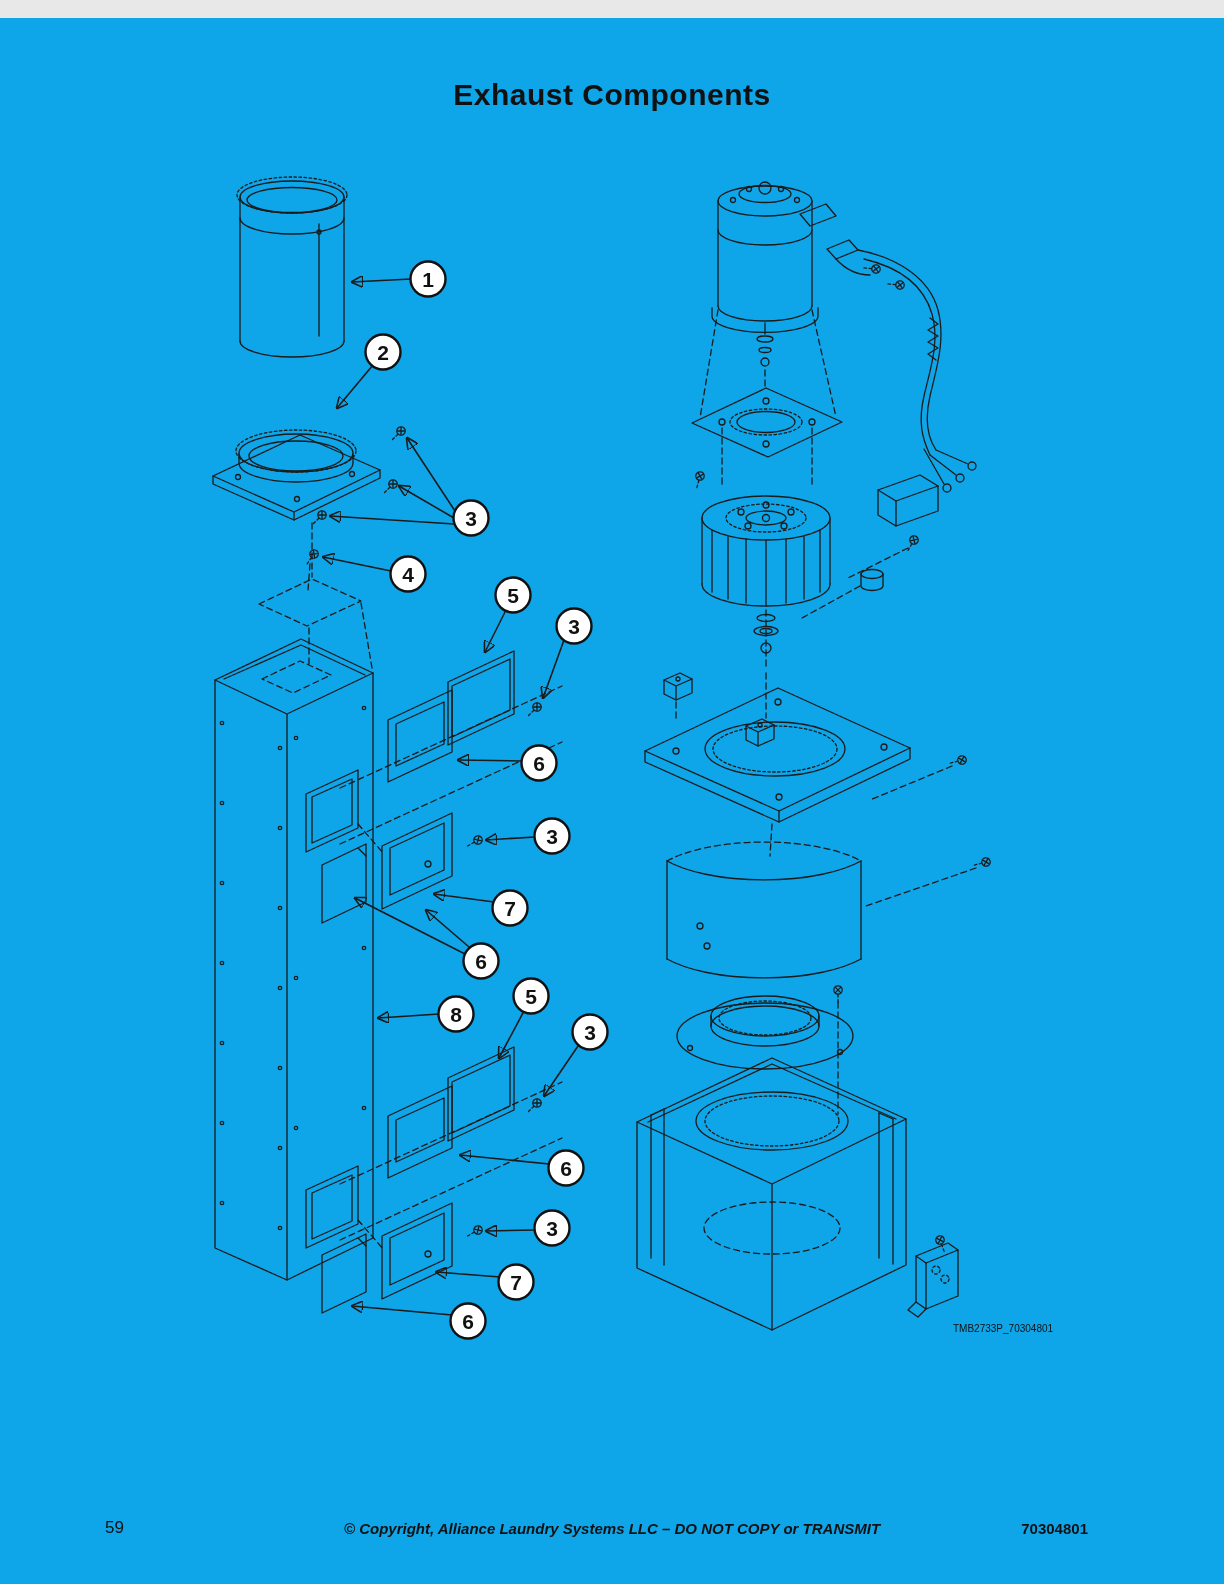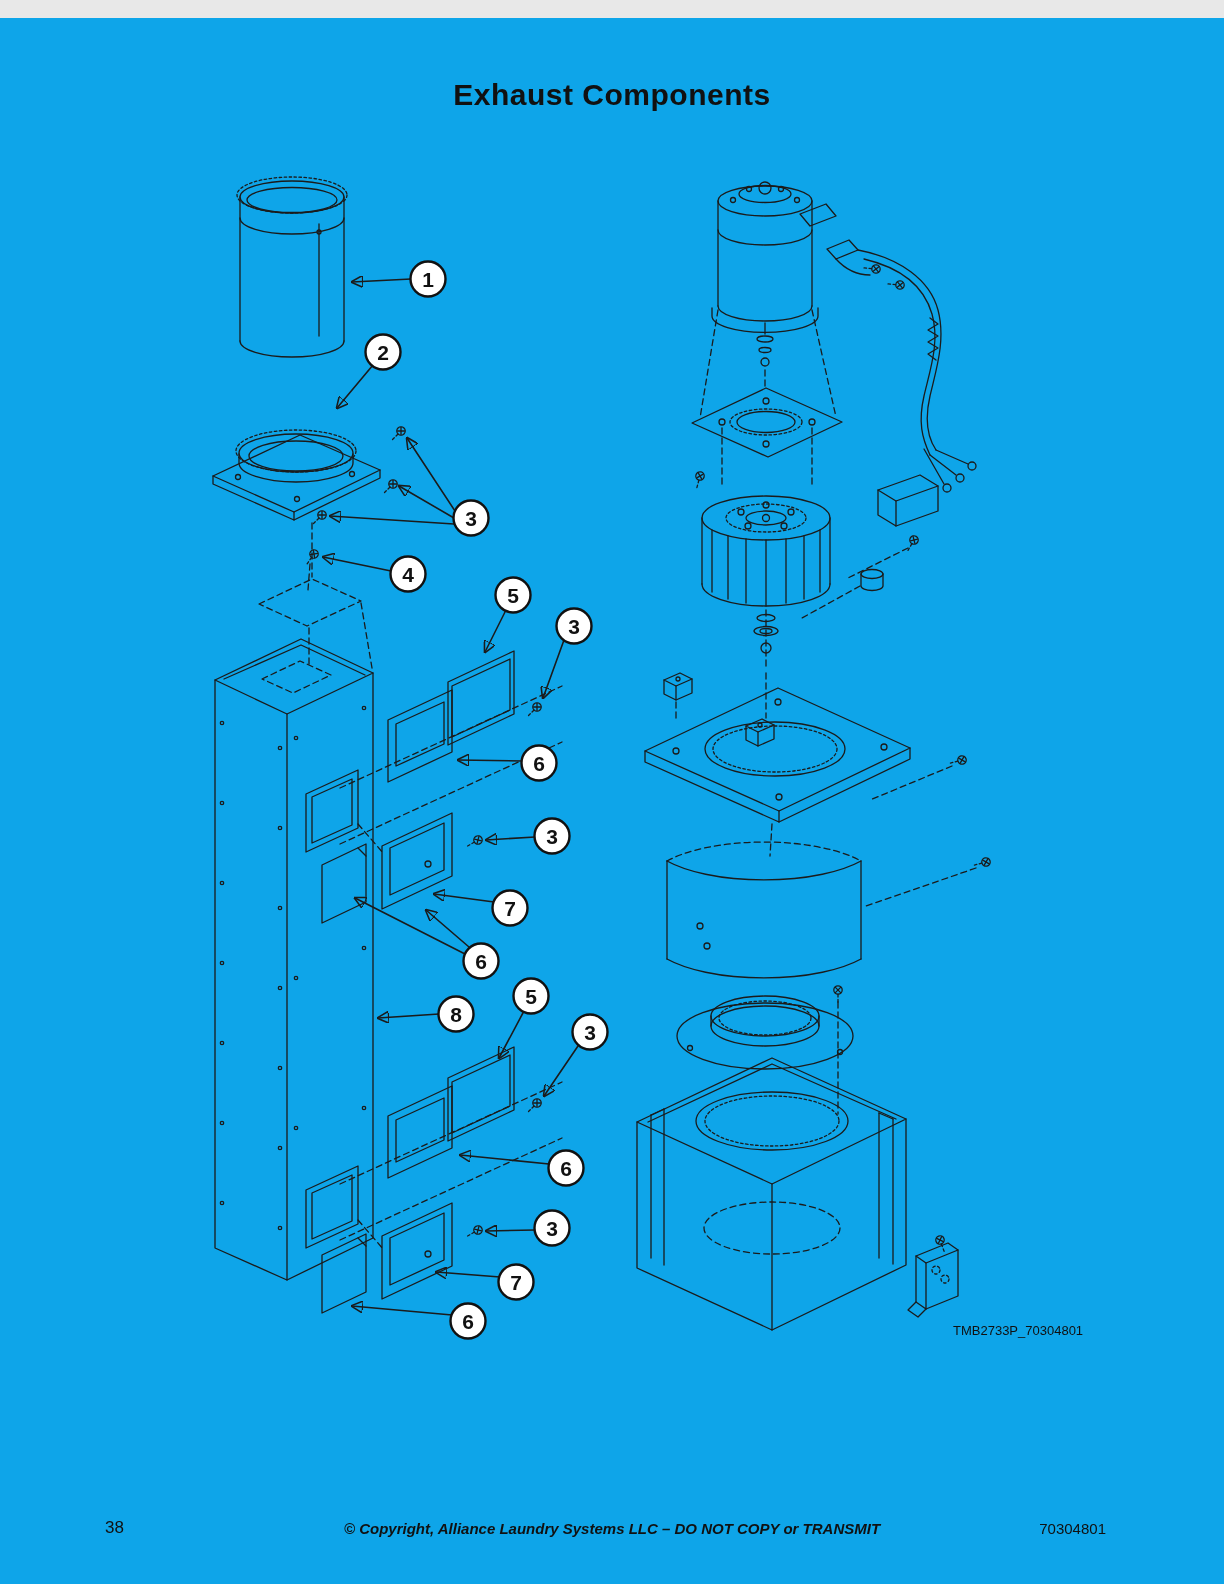--- a/index.html
+++ b/index.html
@@ -9,25 +9,25 @@
         font-size:30px;font-weight:bold;letter-spacing:.5px;}
   #diagram-svg{position:absolute;top:0;left:0;}
   #diagram-svg path,#diagram-svg ellipse,#diagram-svg circle,#diagram-svg polygon,#diagram-svg polyline,#diagram-svg line{
         fill:none;stroke:#1b1b1b;stroke-width:1.3;stroke-linejoin:round;stroke-linecap:round;}
   #diagram-svg .dash{stroke-dasharray:6 4;}
   #diagram-svg .dash2{stroke-dasharray:2.5 2.5;}
   #diagram-svg .leader path{stroke-width:1.6;}
   #diagram-svg .balloon{fill:#ffffff;stroke:#111;stroke-width:2.4;}
   #diagram-svg .balloon-label{fill:#111;stroke:none;font-family:"Liberation Sans",sans-serif;
         font-size:21px;font-weight:bold;text-anchor:middle;}
-  .drawing-code{position:absolute;left:953px;top:1305px;font-size:13px;}
+  .drawing-code{position:absolute;left:953px;top:1305px;font-size:10px;}
   .page-footer{position:absolute;top:1500px;left:0;width:100%;height:28px;}
   .pnum{position:absolute;left:105px;top:0;font-size:17px;}
   .copy{position:absolute;left:0;top:2px;width:100%;text-align:center;font-size:15px;font-weight:bold;font-style:italic;}
-  .docnum{position:absolute;right:118px;top:2px;font-size:15px;font-weight:normal;}
+  .docnum{position:absolute;right:136px;top:2px;font-size:15px;font-weight:bold;}
 </style>
 </head>
 <body>
 
 <div class="page">
 
   <h1 class="page-title">Exhaust Components</h1>
 
   <svg id="diagram-svg" width="1224" height="1584" viewBox="0 0 1224 1584" xmlns="http://www.w3.org/2000/svg">
     <defs>
@@ -456,18 +456,18 @@
         <g>
           <circle cx="468" cy="1303" r="17.5" class="balloon"></circle>
           <text x="468" y="1310.5" class="balloon-label">6</text>
         </g>
       </g>
   </svg>
 
   <div class="drawing-code">TMB2733P_70304801</div>
 
   <footer class="page-footer">
-    <span class="pnum">38</span>
+    <span class="pnum">59</span>
     <span class="copy">© Copyright, Alliance Laundry Systems LLC – DO NOT COPY or TRANSMIT</span>
     <span class="docnum">70304801</span>
   </footer>
 
 </div>
 
 </body></html>

